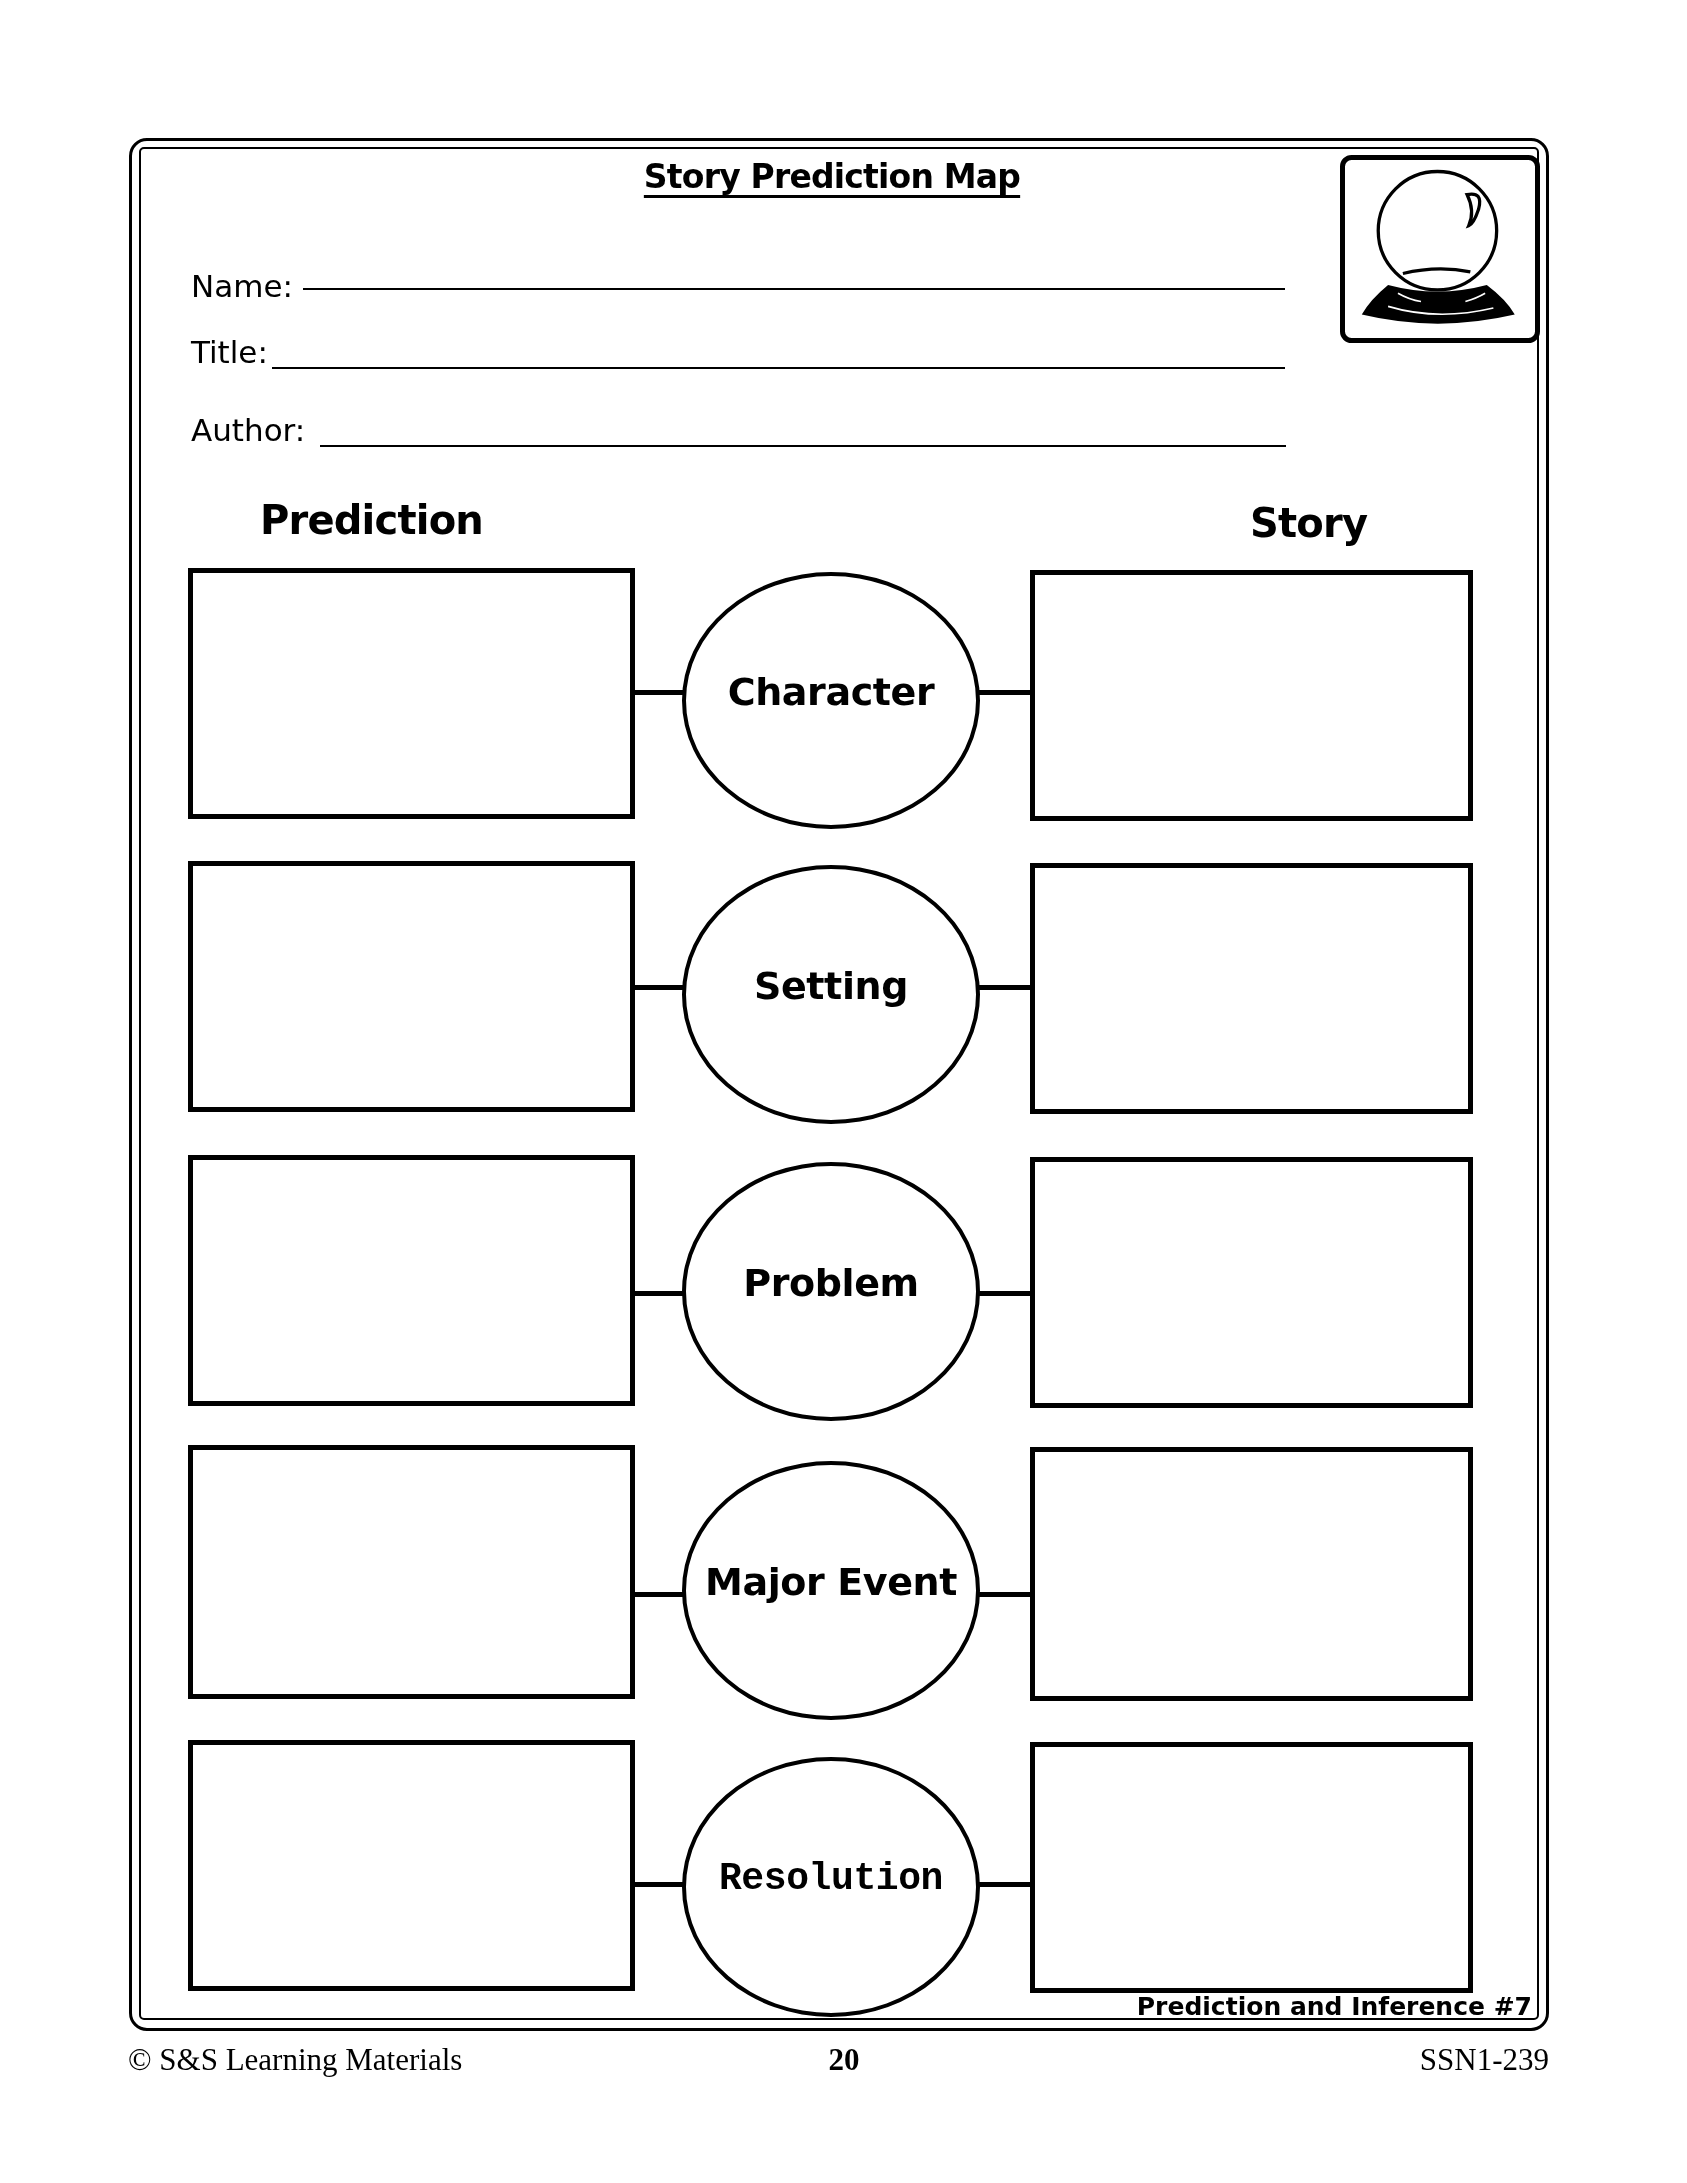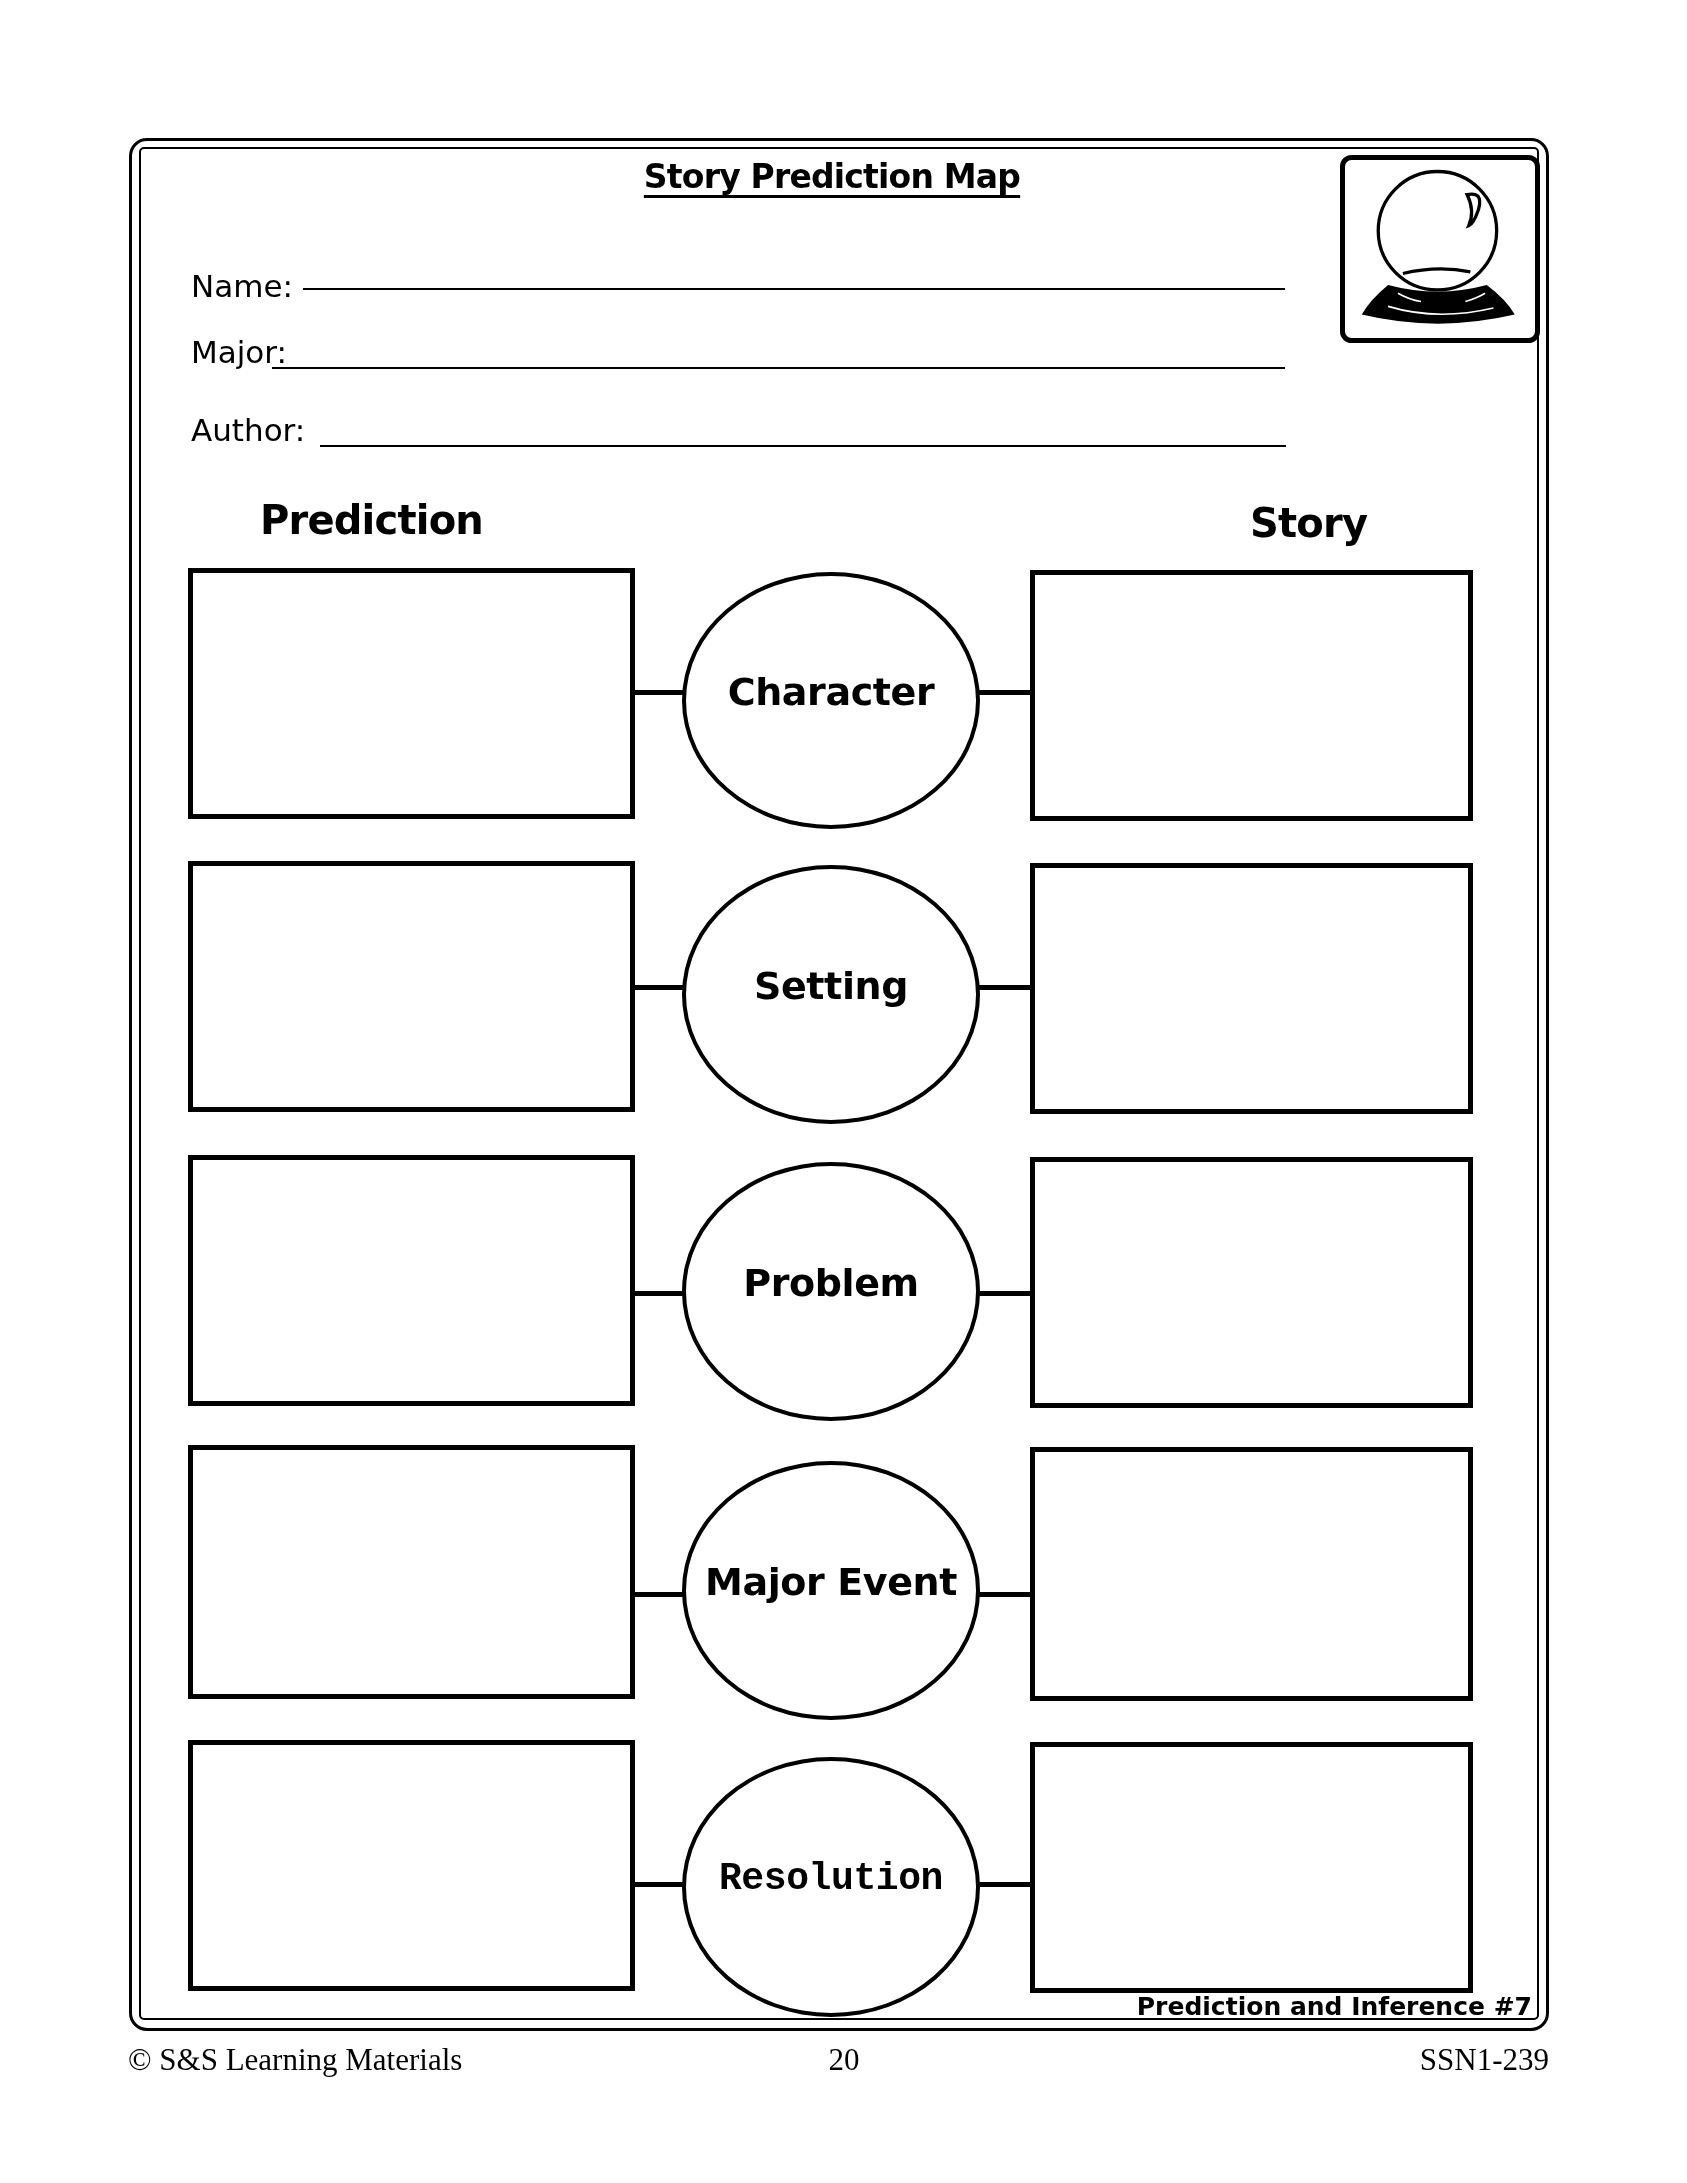--- a/index.html
+++ b/index.html
@@ -35,21 +35,21 @@
     <path d="M20 188 Q30 170 52 152 Q112 168 172 152 Q196 170 206 188 Q112 210 20 188 Z" fill="#000"></path>
     <path d="M52 178 Q112 196 180 180" fill="none" stroke="#fff" stroke-width="2"></path>
     <path d="M64 162 Q78 170 92 172" fill="none" stroke="#fff" stroke-width="2"></path>
     <path d="M146 172 Q160 168 170 162" fill="none" stroke="#fff" stroke-width="2"></path>
   </svg>
 </div>
 
 <div class="abs field-label" style="top:268px;">Name:</div>
 <div class="abs field-line" style="left:303px; top:288px; width:982px;"></div>
 
-<div class="abs field-label" style="top:334px;">Major:</div>
+<div class="abs field-label" style="top:334px;">Title:</div>
 <div class="abs field-line" style="left:272px; top:367px; width:1013px;"></div>
 
 <div class="abs field-label" style="top:412px;">Author:</div>
 <div class="abs field-line" style="left:320px; top:445px; width:966px;"></div>
 
 <div class="abs col-head" style="left:260px; top:489px;">Prediction</div>
 <div class="abs col-head" style="left:1250px; top:492px;">Story</div>
 
 <div class="abs box" style="left:188px; top:568px; width:447px; height:251px;"></div>
 <div class="abs conn" style="left:634px; top:690px; width:51px;"></div>
@@ -87,15 +87,15 @@
 <div class="abs conn" style="left:634px; top:1882px; width:51px;"></div>
 <div class="abs ellipse" style="left:682px; top:1757px; width:298px; height:260px;font-family:Liberation Mono, monospace;">
     <span>Resolution</span>
   </div>
 <div class="abs conn" style="left:977px; top:1882px; width:54px;"></div>
 <div class="abs box" style="left:1030px; top:1742px; width:443px; height:251px;"></div>
 
 <div class="abs footer-tag">Prediction and Inference #7</div>
 
 <div class="abs footer" style="left:128px;">© S&amp;S Learning Materials</div>
-<div class="abs footer" style="left:844px; transform:translateX(-50%);">20</div>
+<div class="abs footer" style="left:844px; transform:translateX(-50%);font-weight:bold;">20</div>
 <div class="abs footer" style="right:138px;">SSN1-239</div>
 
 
 </body></html>

